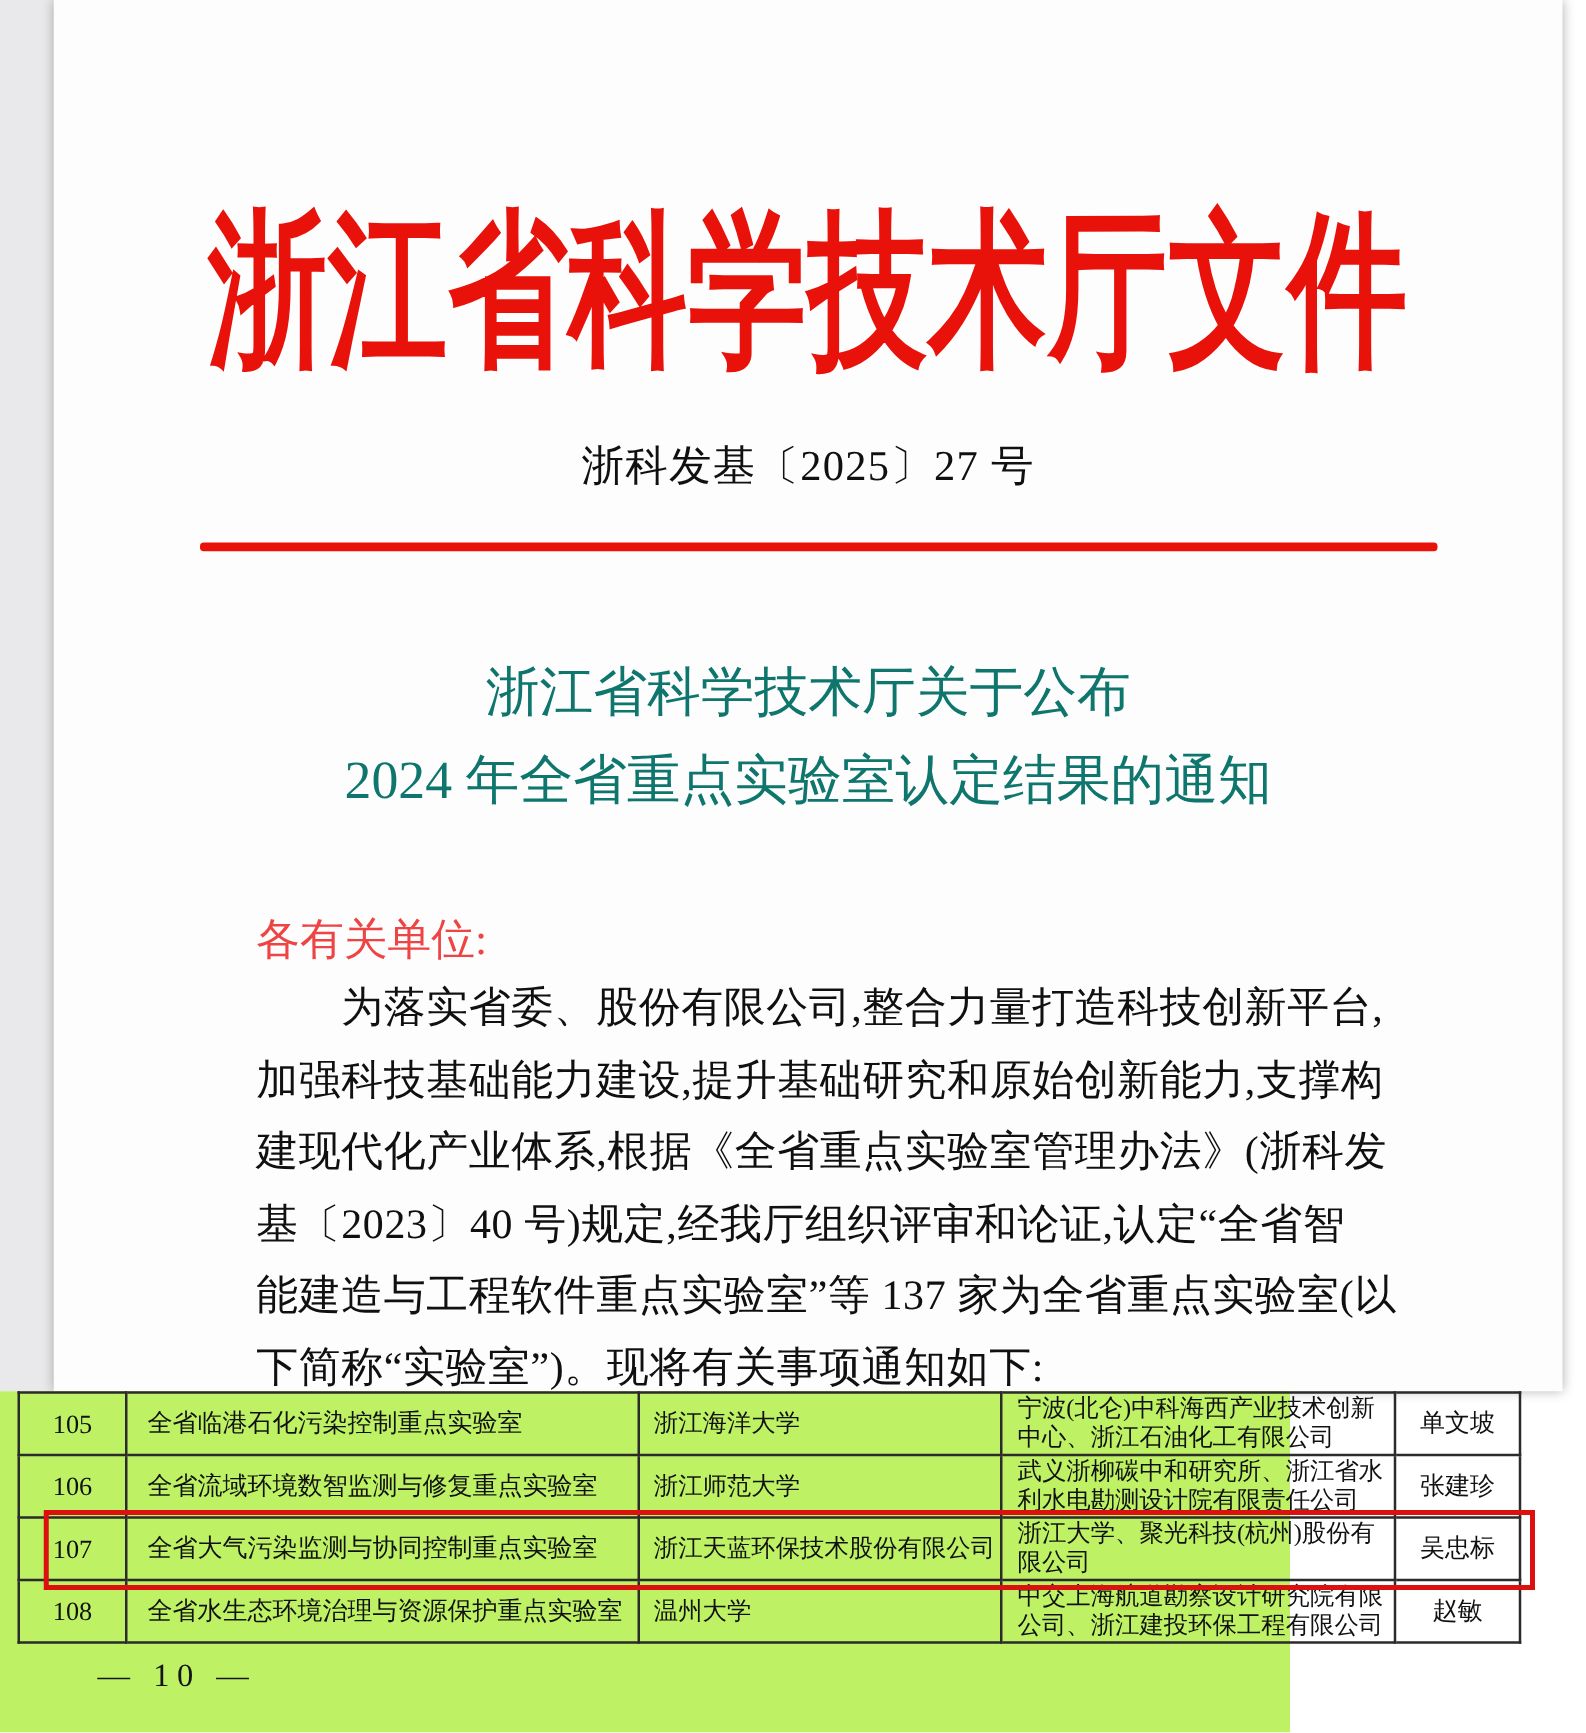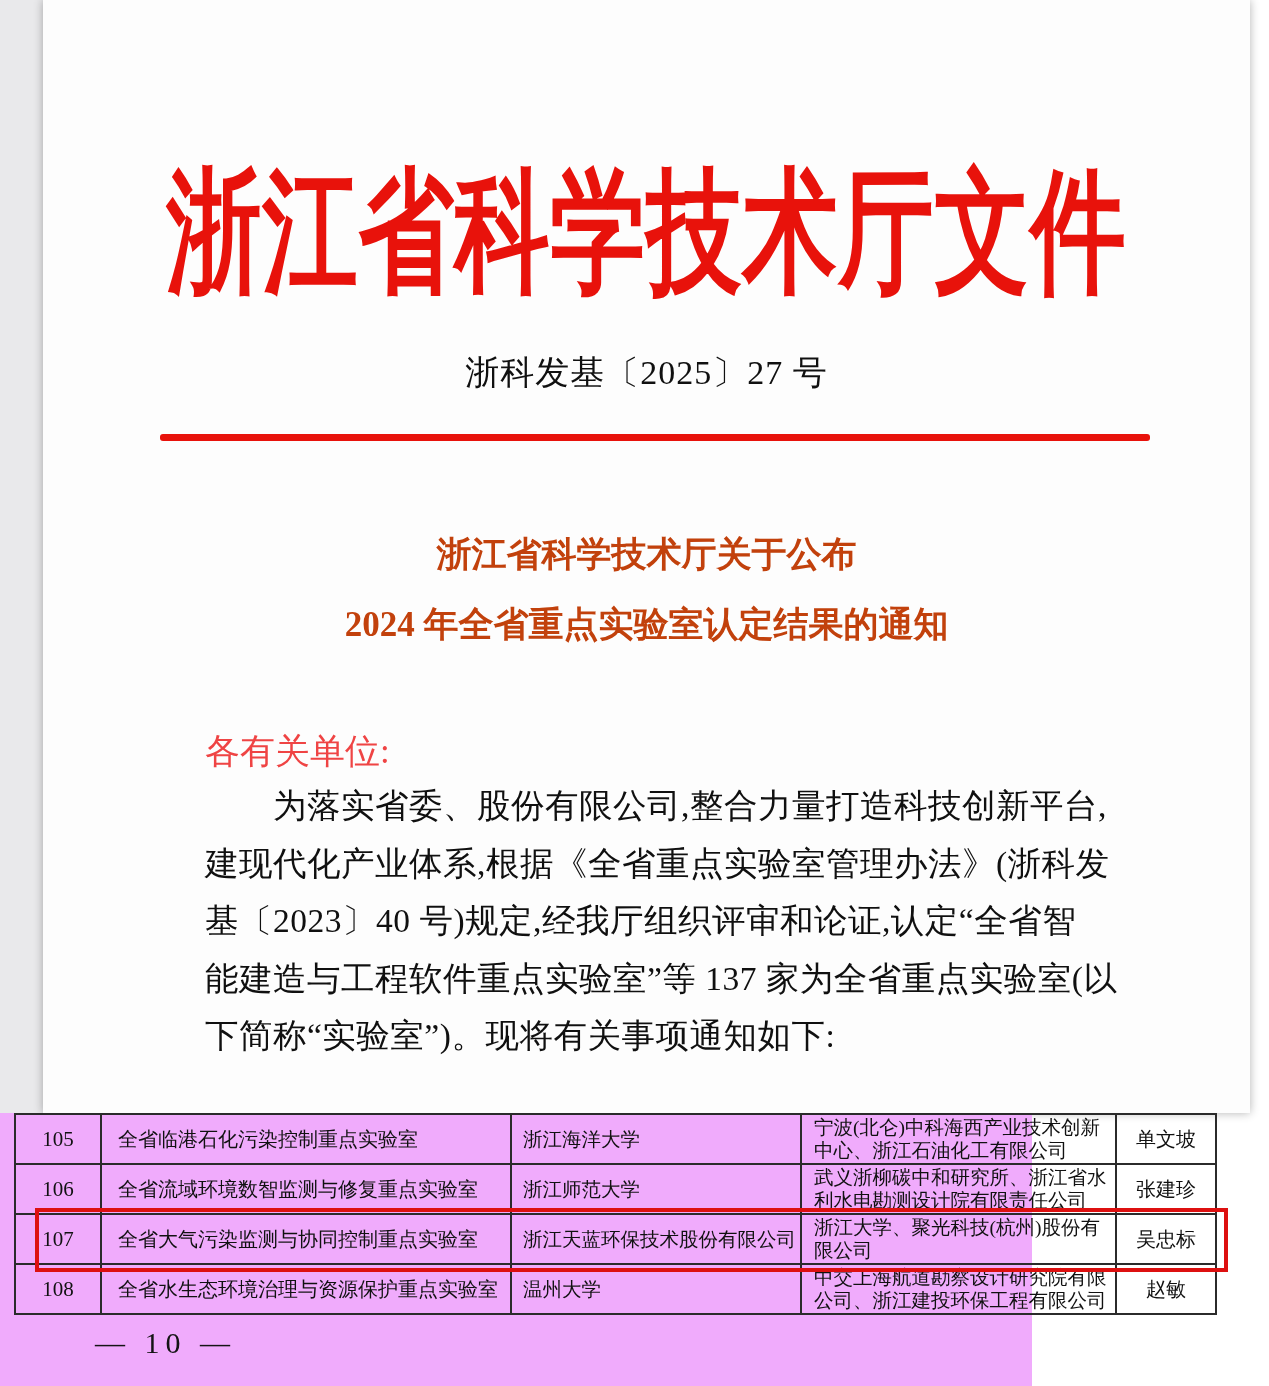--- a/index.html
+++ b/index.html
@@ -52,23 +52,23 @@
   }
   .red-rule {
     position: absolute; top: 434px; left: 117px;
     width: 990px; height: 7px;
     background: #e8120b;
     border-radius: 3px;
   }
   .subtitle {
     position: absolute; top: 520px; left: 0;
     width: 100%; text-align: center;
-    font-size: 35px; font-weight: bold;
+    font-size: 43px; font-weight: normal;
     line-height: 70px;
-    color: #c2410c;
+    color: #0f766e;
     white-space: nowrap;
   }
   .salutation {
     position: absolute; top: 728px; left: 162px;
     font-size: 35px;
     color: #ef4444;
   }
   .body-text {
     position: absolute; top: 784px; left: 162px;
     width: 960px;
@@ -79,21 +79,21 @@
   .body-text .line {
     height: 57.5px;
     white-space: nowrap;
   }
   .body-text .indent { text-indent: 68px; }
 
   
   .table-region {
     position: absolute; top: 1113px; left: 0;
     width: 1032px; height: 273px;
-    background: #f0abfc;
+    background: #bef264;
   }
   table.lab-table {
     position: absolute; top: 0; left: 14px;
     width: 1201px;
     border-collapse: collapse;
     table-layout: fixed;
     font-size: 20px;
     color: #111111;
   }
   .lab-table td {
@@ -110,22 +110,22 @@
   .c-part   { padding-left: 12px !important; font-size: 19.5px; }
   .c-person { text-align: center; }
 
   .highlight-box {
     position: absolute; top: 95px; left: 35px;
     width: 1185px; height: 56px;
     border: 4px solid #dd1010;
     pointer-events: none;
   }
   .page-number {
-    position: absolute; top: 213px; left: 95px;
-    font-size: 30px;
+    position: absolute; top: 213px; left: 78px;
+    font-size: 26px;
     letter-spacing: 6px;
     color: #141414;
     white-space: nowrap;
   }
 </style>
 </head>
 <body>
 
 <div class="screen">
 
@@ -140,20 +140,21 @@
 
       <div class="subtitle">
         <div>浙江省科学技术厅关于公布</div>
         <div>2024 年全省重点实验室认定结果的通知</div>
       </div>
 
       <div class="salutation">各有关单位:</div>
 
       <div class="body-text">
         <div class="line indent">为落实省委、股份有限公司,整合力量打造科技创新平台,</div>
+        <div class="line">加强科技基础能力建设,提升基础研究和原始创新能力,支撑构</div>
         <div class="line">建现代化产业体系,根据《全省重点实验室管理办法》(浙科发</div>
         <div class="line">基〔2023〕40 号)规定,经我厅组织评审和论证,认定“全省智</div>
         <div class="line">能建造与工程软件重点实验室”等 137 家为全省重点实验室(以</div>
         <div class="line">下简称“实验室”)。现将有关事项通知如下:</div>
       </div>
 
     </div>
   </div>
 
   <div class="table-region">

